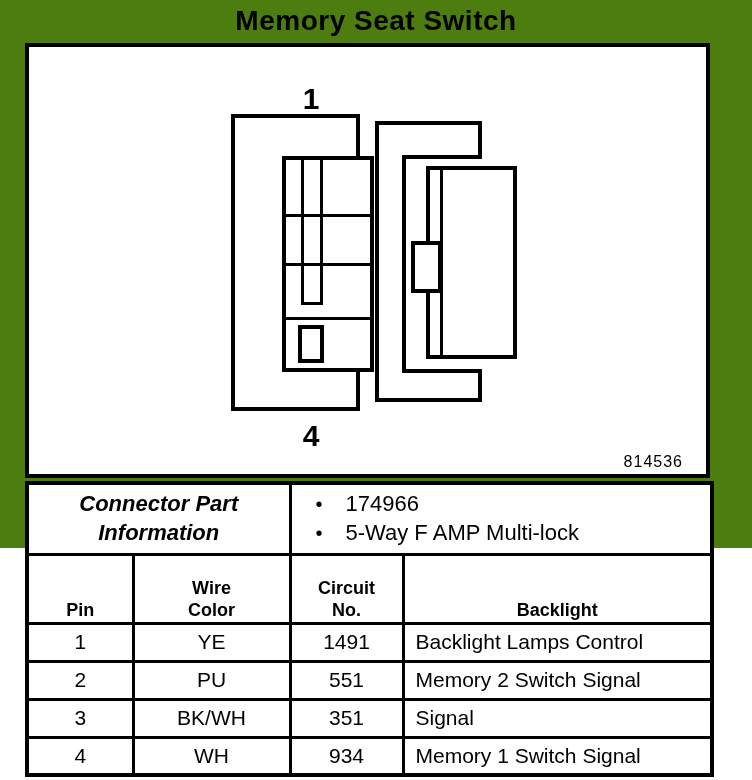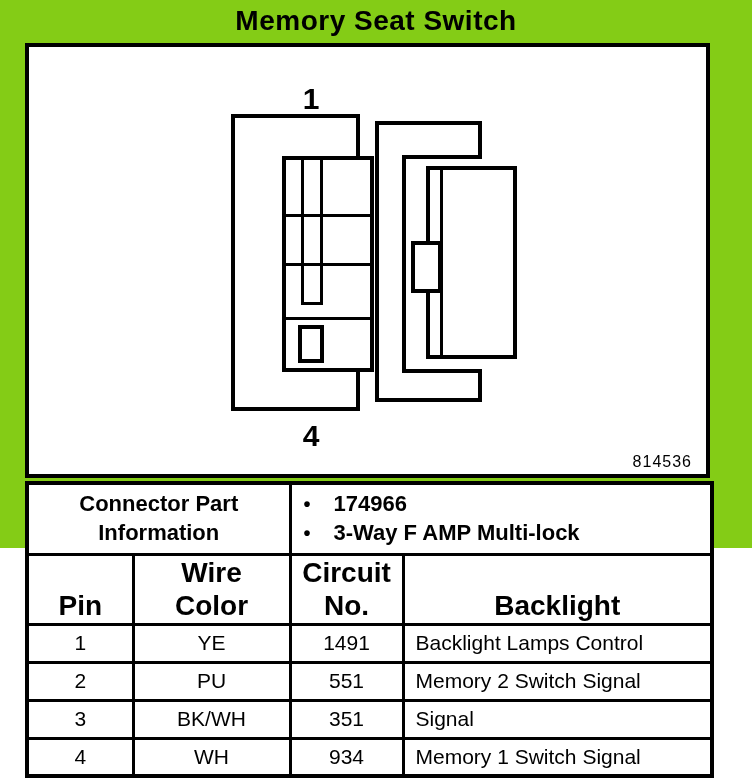--- a/index.html
+++ b/index.html
@@ -1,58 +1,58 @@
 <!DOCTYPE html>
 <html><head>
 <meta charset="utf-8">
 <style>
   html,body{margin:0;padding:0;}
   body{
     width:752px;height:780px;background:#ffffff;color:#000;
     font-family:"Liberation Sans",sans-serif;position:relative;overflow:hidden;
   }
-  .page{position:absolute;left:0;top:0;width:752px;height:548px;background:#84cc16;}
+  .page{position:absolute;left:0;top:0;width:752px;height:548px;background:#4d7c0f;}
   .title{
     position:absolute;top:5px;left:0;width:752px;text-align:center;
     font-size:28px;font-weight:bold;letter-spacing:0.5px;
   }
   .frame{
     position:absolute;left:25px;top:43px;width:685px;height:435px;
     border:4px solid #000;box-sizing:border-box;background:#fff;
   }
   .frame svg{position:absolute;left:0;top:0;}
   .fig-num{
-    position:absolute;right:14px;bottom:3px;font-size:16px;letter-spacing:1px;
+    position:absolute;right:23px;bottom:3px;font-size:16px;letter-spacing:1px;
   }
   svg .shape{fill:#ffffff;stroke:#000;stroke-width:4;shape-rendering:crispEdges;}
   svg .thin{fill:none;stroke:#000;stroke-width:3;shape-rendering:crispEdges;}
   svg text{
     font-family:"Liberation Sans",sans-serif;font-size:30px;font-weight:bold;
     text-anchor:middle;fill:#000;
   }
   table.pin-table{
     position:absolute;left:25px;top:481px;width:685px;
     border-collapse:collapse;table-layout:fixed;background:#fff;
     border:4px solid #000;
   }
   table.pin-table td,table.pin-table th{
     border:3px solid #000;padding:0;overflow:hidden;
   }
   tr.info-row{height:71px;}
   tr.hdr-row{height:69px;}
   tr.data-row{height:38px;}
   td.cpi{
     font-weight:bold;font-size:22px;text-align:center;vertical-align:middle;
-    line-height:1.3;white-space:pre-line;
+    line-height:1.3;white-space:pre-line;font-style:italic;
   }
   td.bullets{vertical-align:middle;padding-left:48px;}
-  .bullet-line{font-weight:bold;font-size:22px;line-height:1.0;margin:7px 0;padding-left:12px;}
+  .bullet-line{font-weight:normal;font-size:22px;line-height:1.0;margin:7px 12px;padding-left:12px;}
   .bullet-line .bl{display:inline-block;width:30px;font-size:20px;}
   th.colhead{
-    font-weight:bold;font-size:28px;text-align:center;vertical-align:bottom;
+    font-weight:bold;font-size:18px;text-align:center;vertical-align:bottom;
     padding-bottom:7px;white-space:pre-line;line-height:1.2;
   }
   tr.data-row td{
     font-size:21px;text-align:center;vertical-align:middle;font-weight:normal;
   }
   tr.data-row td.fn{text-align:left;padding-left:11px;}
 </style>
 </head>
 <body>
 
@@ -96,21 +96,21 @@
     </colgroup>
     <tbody>
       <tr class="info-row">
         <td class="cpi" colspan="2">Connector Part
 Information</td>
         <td class="bullets" colspan="2">
           <div class="bullet-line">
             <span class="bl">•</span><span>174966</span>
           </div>
           <div class="bullet-line">
-            <span class="bl">•</span><span>3-Way F AMP Multi-lock</span>
+            <span class="bl">•</span><span>5-Way F AMP Multi-lock</span>
           </div>
         </td>
       </tr>
       <tr class="hdr-row">
         <th class="colhead">Pin</th>
         <th class="colhead">Wire
 Color</th>
         <th class="colhead">Circuit
 No.</th>
         <th class="colhead">Backlight</th>

